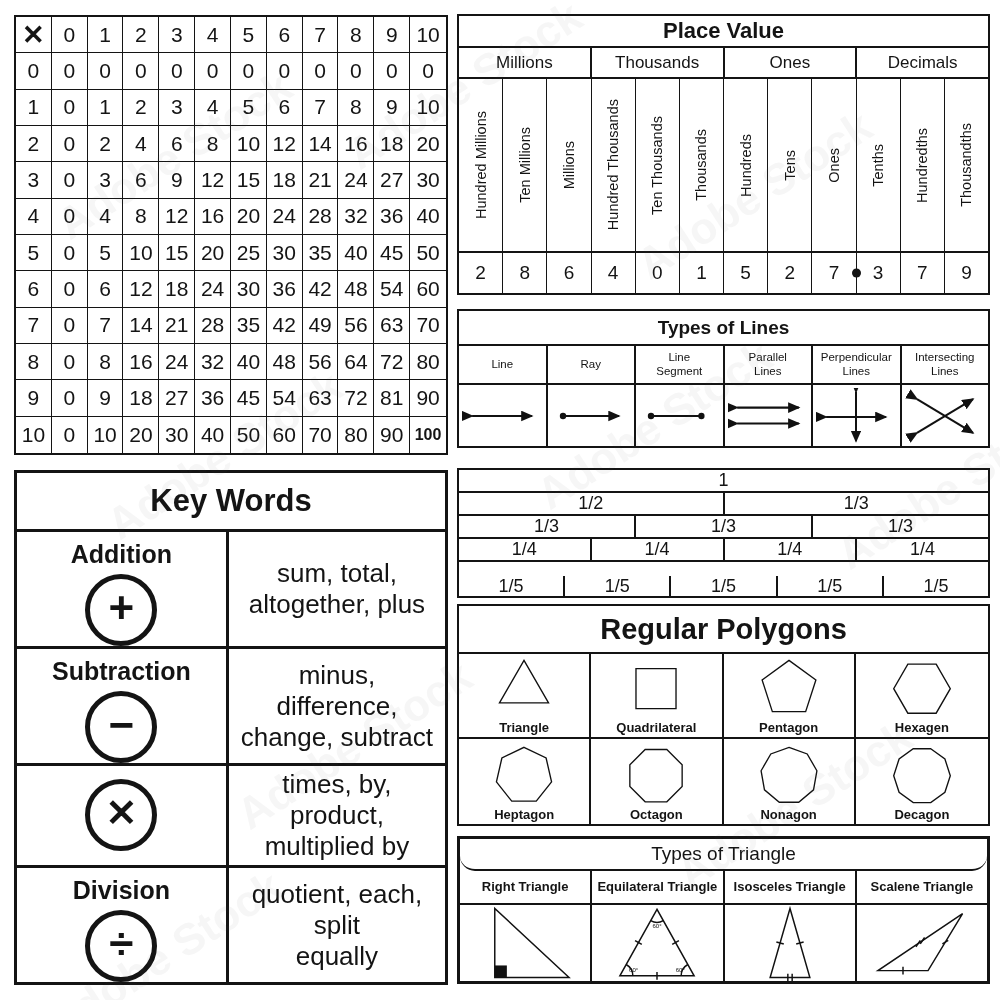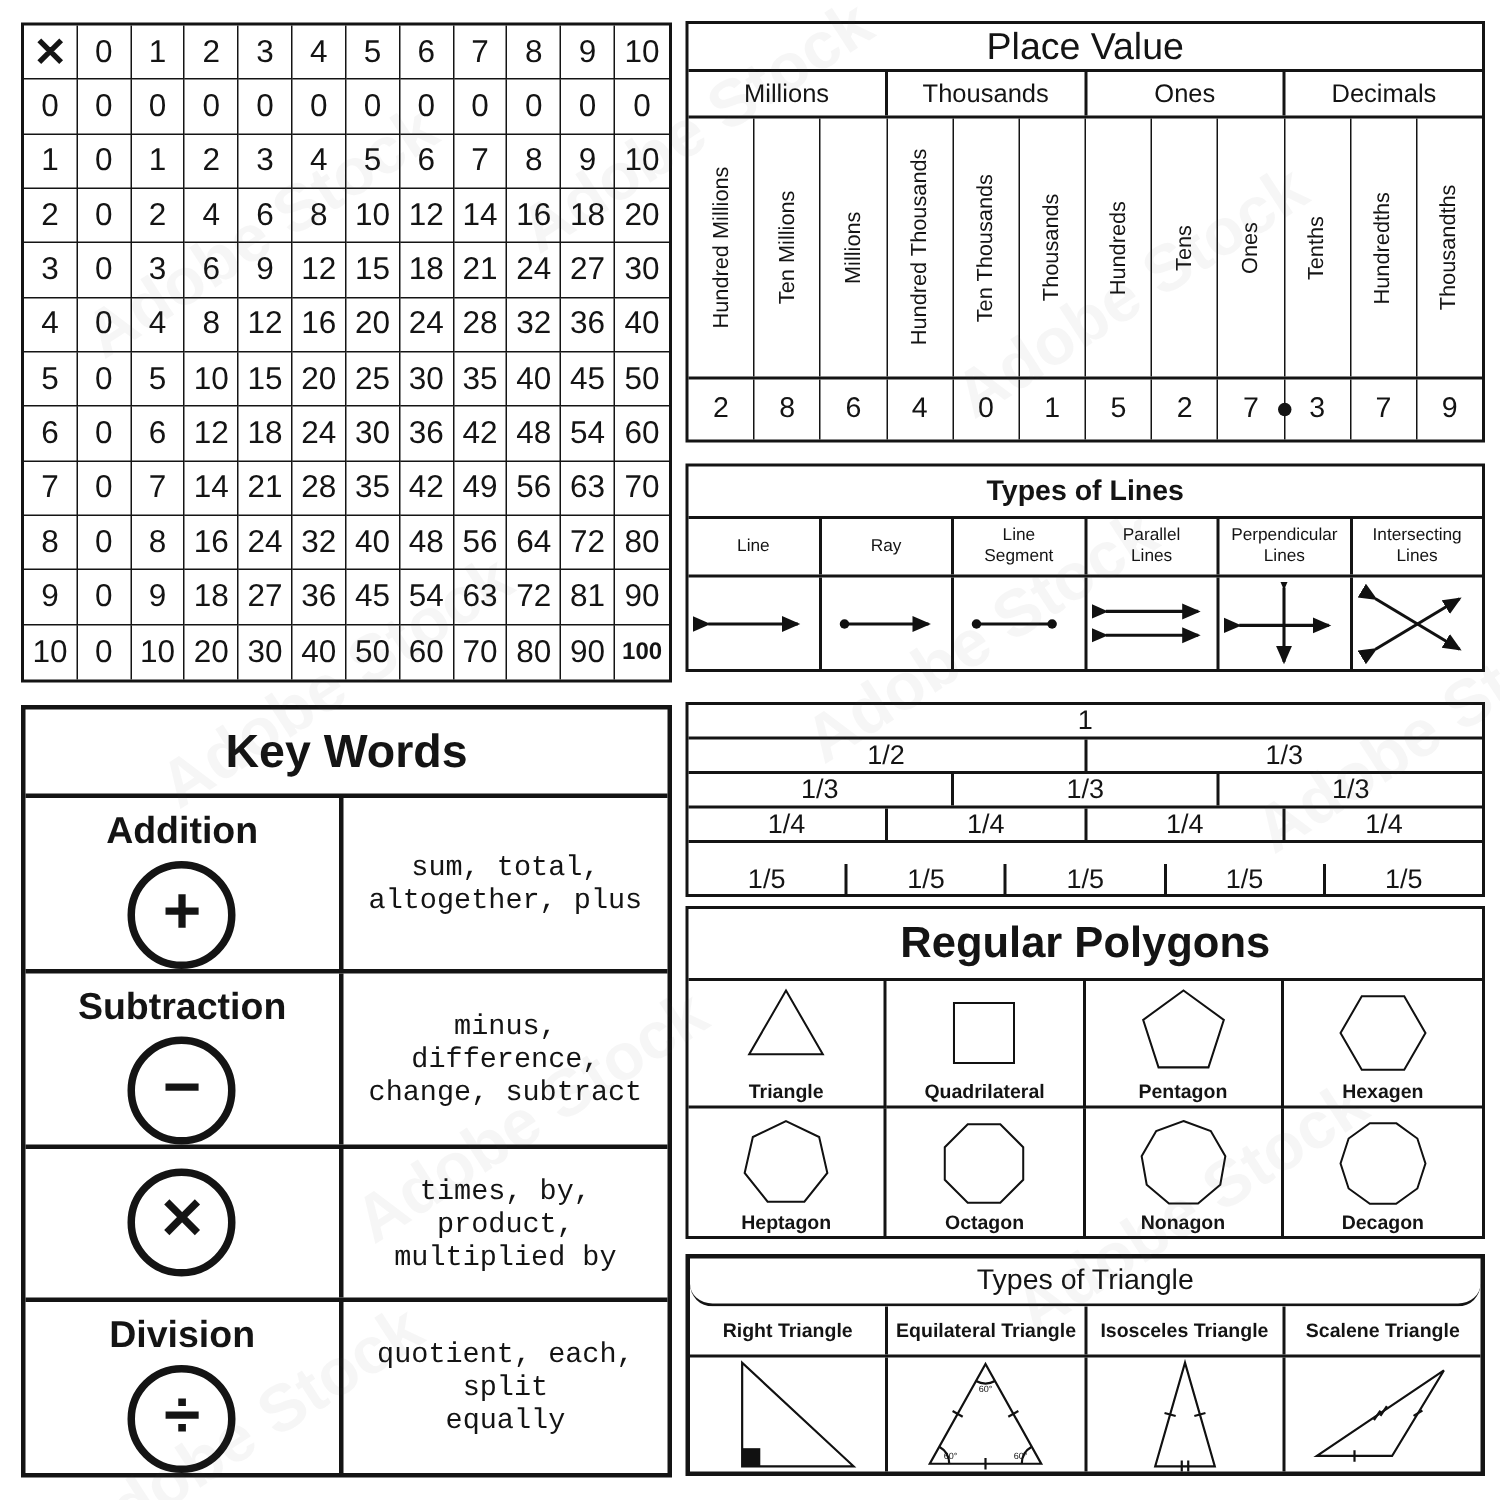--- a/index.html
+++ b/index.html
@@ -18,21 +18,21 @@
   .mcell { border-right:1.5px solid var(--ink); border-bottom:1.5px solid var(--ink);
            display:flex; align-items:center; justify-content:center; font-size:21px; }
   .mcell:nth-child(12n) { border-right:none; }
   .mcell:nth-child(n+133) { border-bottom:none; }
   .mcell.xsym { font-size:27px; font-weight:700; }
   .mcell.tiny { font-size:16px;font-weight:bold; }
 
   
   #pv { left:457px; top:14px; width:533px; height:281px; border:2px solid var(--ink);
         display:flex; flex-direction:column; }
-  .pv-title { height:30px; border-bottom:2px solid var(--ink); font-size:25px; font-weight:400; }
+  .pv-title { height:30px; border-bottom:2px solid var(--ink); font-size:22px; font-weight:700; }
   .pv-groups { height:29px; border-bottom:2px solid var(--ink); display:flex; }
   .pv-group { flex:1; border-right:2px solid var(--ink); display:flex; align-items:center; justify-content:center; font-size:17px; }
   .pv-group:last-child { border-right:none; }
   .pv-labels { flex:1; display:flex; }
   .pv-labcell { flex:1; border-right:1.5px solid var(--ink); display:flex; align-items:center; justify-content:center; overflow:hidden; }
   .pv-labcell:last-child { border-right:none; }
   .vlabel { writing-mode:vertical-rl; transform:rotate(180deg); font-size:14.5px; white-space:nowrap; }
   .pv-digits { height:40px; border-top:2px solid var(--ink); display:flex; }
   .pv-digit { flex:1; border-right:1.5px solid var(--ink); display:flex; align-items:center; justify-content:center;
               font-size:19px; position:relative; }
@@ -59,21 +59,21 @@
   .kw-title { height:56px; border-bottom:3px solid var(--ink); font-size:31px; font-weight:700; }
   .kw-row { flex:1; display:flex; border-bottom:3px solid var(--ink); }
   .kw-row:last-child { border-bottom:none; }
   .kw-left { width:49.5%; border-right:3px solid var(--ink); display:flex; flex-direction:column;
              align-items:center; justify-content:flex-start; padding-top:8px; box-sizing:border-box; }
   .kw-name { font-size:25px; font-weight:700; }
   .kw-circle { width:62px; height:62px; border:5px solid var(--ink); border-radius:50%;
                display:flex; align-items:center; justify-content:center; margin-top:5px; }
   .kw-sym { font-size:44px; font-weight:700; line-height:1; transform:translateY(-2px); }
   .kw-right { flex:1; display:flex; align-items:center; justify-content:center; text-align:center;
-              font-size:19px; font-weight:500; white-space:pre-line; padding:0 6px;font-family:Liberation Mono, monospace; }
+              font-size:26px; font-weight:500; white-space:pre-line; padding:0 6px; }
 
   
   #fr { left:457px; top:468px; width:533px; height:130px; border:2px solid var(--ink);
         display:flex; flex-direction:column; }
   .frow { flex:1; display:flex; border-bottom:2px solid var(--ink); }
   .frow:last-child { border-bottom:none;margin-top:14px; }
   .fcell { flex:1; border-right:2px solid var(--ink); display:flex; align-items:center; justify-content:center; font-size:18px; }
   .fcell:last-child { border-right:none; }
 
   

